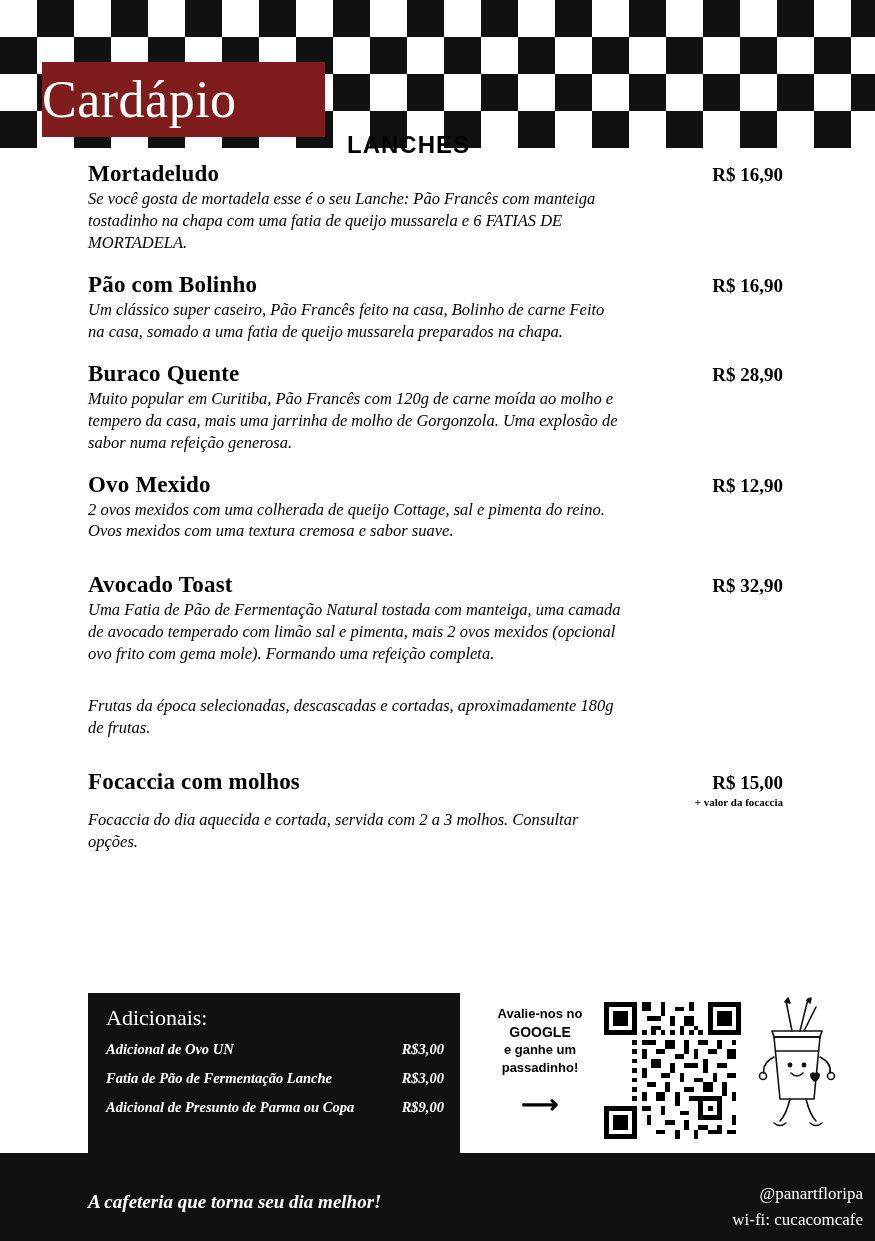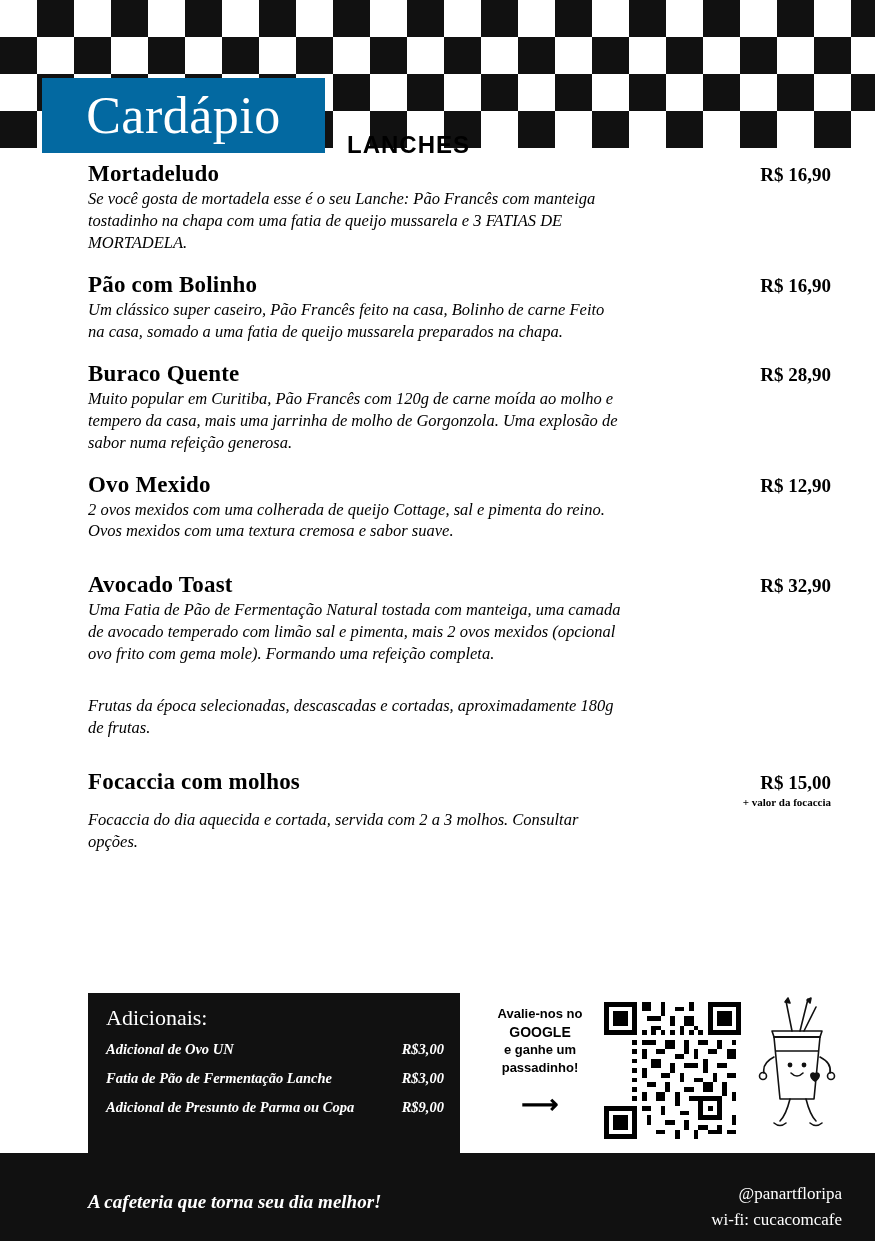--- a/index.html
+++ b/index.html
@@ -23,28 +23,28 @@
     background-image:
       linear-gradient(45deg, #111111 25%, transparent 25%, transparent 75%, #111111 75%),
       linear-gradient(45deg, #111111 25%, transparent 25%, transparent 75%, #111111 75%);
     background-size: 74px 74px;
     background-position: 0 0, 37px 37px;
   }
 
   
   .title-plate {
     position: absolute;
-    top: 78px;
+    top: 62px;
     left: 42px;
     width: 283px;
     height: 75px;
-    background: #0369a1;
+    background: #7f1d1d;
     display: flex;
     align-items: center;
-    justify-content: center;
+    justify-content: flex-start;
   }
   .title-plate .title-text {
     color: #ffffff;
     font-family: "Liberation Serif", serif;
     font-size: 52px;
     line-height: 1;
     letter-spacing: 0.5px;
   }
 
   
@@ -61,21 +61,21 @@
 
   
   .menu {
     position: absolute;
     top: 161px;
     left: 0;
     width: 875px;
   }
   .menu-item {
     position: relative;
-    padding: 0 44px 0 88px;
+    padding: 0 92px 0 88px;
     margin-bottom: 10px;
   }
   .item-head {
     display: flex;
     align-items: baseline;
     justify-content: space-between;
   }
   .item-name {
     font-family: "Liberation Serif", serif;
     font-weight: bold;
@@ -194,21 +194,21 @@
     position: absolute;
     left: 88px;
     top: 22px;
     font-family: "Liberation Serif", serif;
     font-style: italic;
     font-weight: bold;
     font-size: 19px;
   }
   .footer-right {
     position: absolute;
-    right: 33px;
+    right: 12px;
     top: 12px;
     text-align: right;
     font-family: "Liberation Serif", serif;
     font-size: 17px;
     line-height: 1.5;
   }
   .footer-strip {
     position: absolute;
     left: 0;
     bottom: 72px;
@@ -228,21 +228,21 @@
 
 <div class="section-head">LANCHES</div>
 
 <div class="menu">
 
   <div class="menu-item gap-sm">
     <div class="item-head">
       <span class="item-name">Mortadeludo</span>
       <span class="item-price">R$ 16,90</span>
     </div>
-    <div class="item-desc">Se você gosta de mortadela esse é o seu Lanche: Pão Francês com manteiga tostadinho na chapa com uma fatia de queijo mussarela e 3 FATIAS DE MORTADELA.</div>
+    <div class="item-desc">Se você gosta de mortadela esse é o seu Lanche: Pão Francês com manteiga tostadinho na chapa com uma fatia de queijo mussarela e 6 FATIAS DE MORTADELA.</div>
   </div>
 
   <div class="menu-item gap-sm">
     <div class="item-head">
       <span class="item-name">Pão com Bolinho</span>
       <span class="item-price">R$ 16,90</span>
     </div>
     <div class="item-desc">Um clássico super caseiro, Pão Francês feito na casa, Bolinho de carne Feito na casa, somado a uma fatia de queijo mussarela preparados na chapa.</div>
   </div>
 

